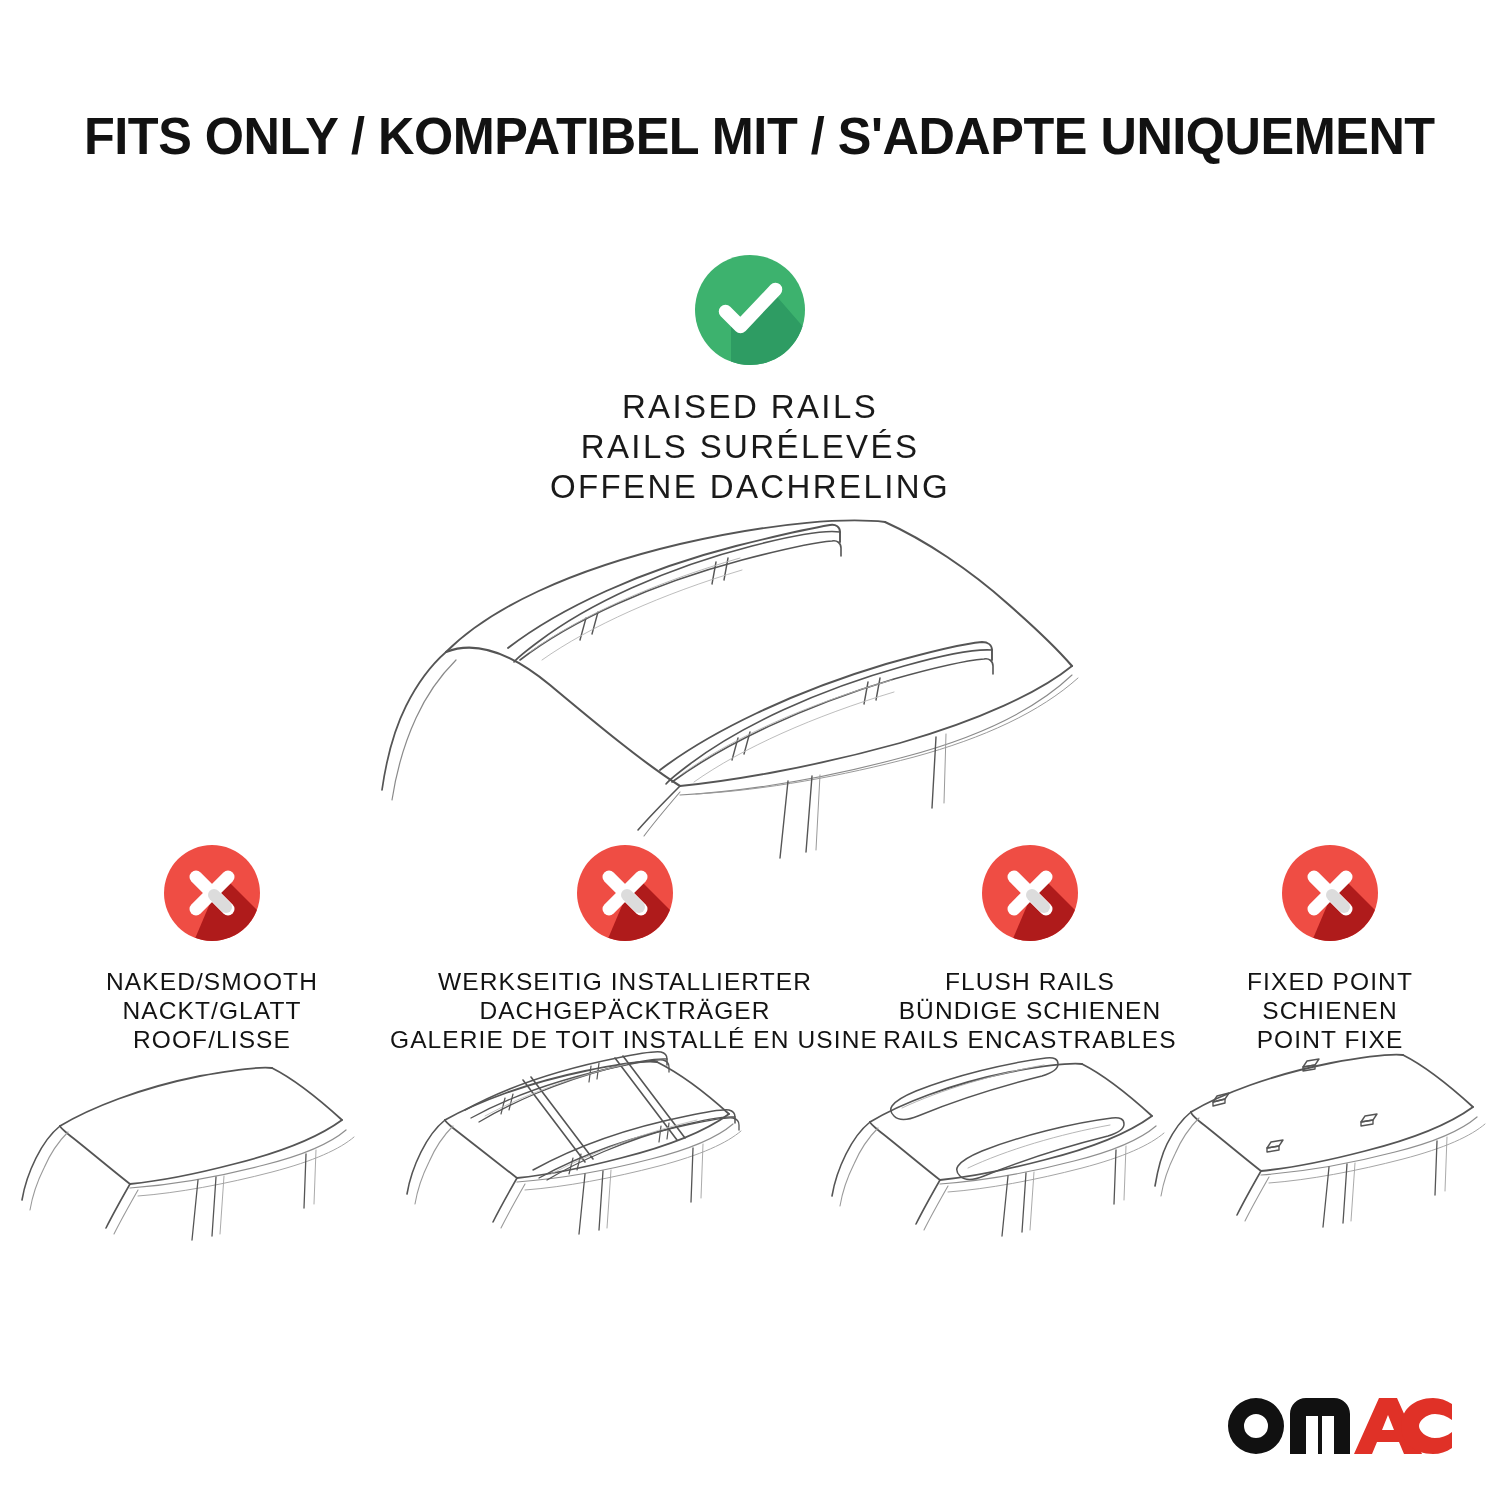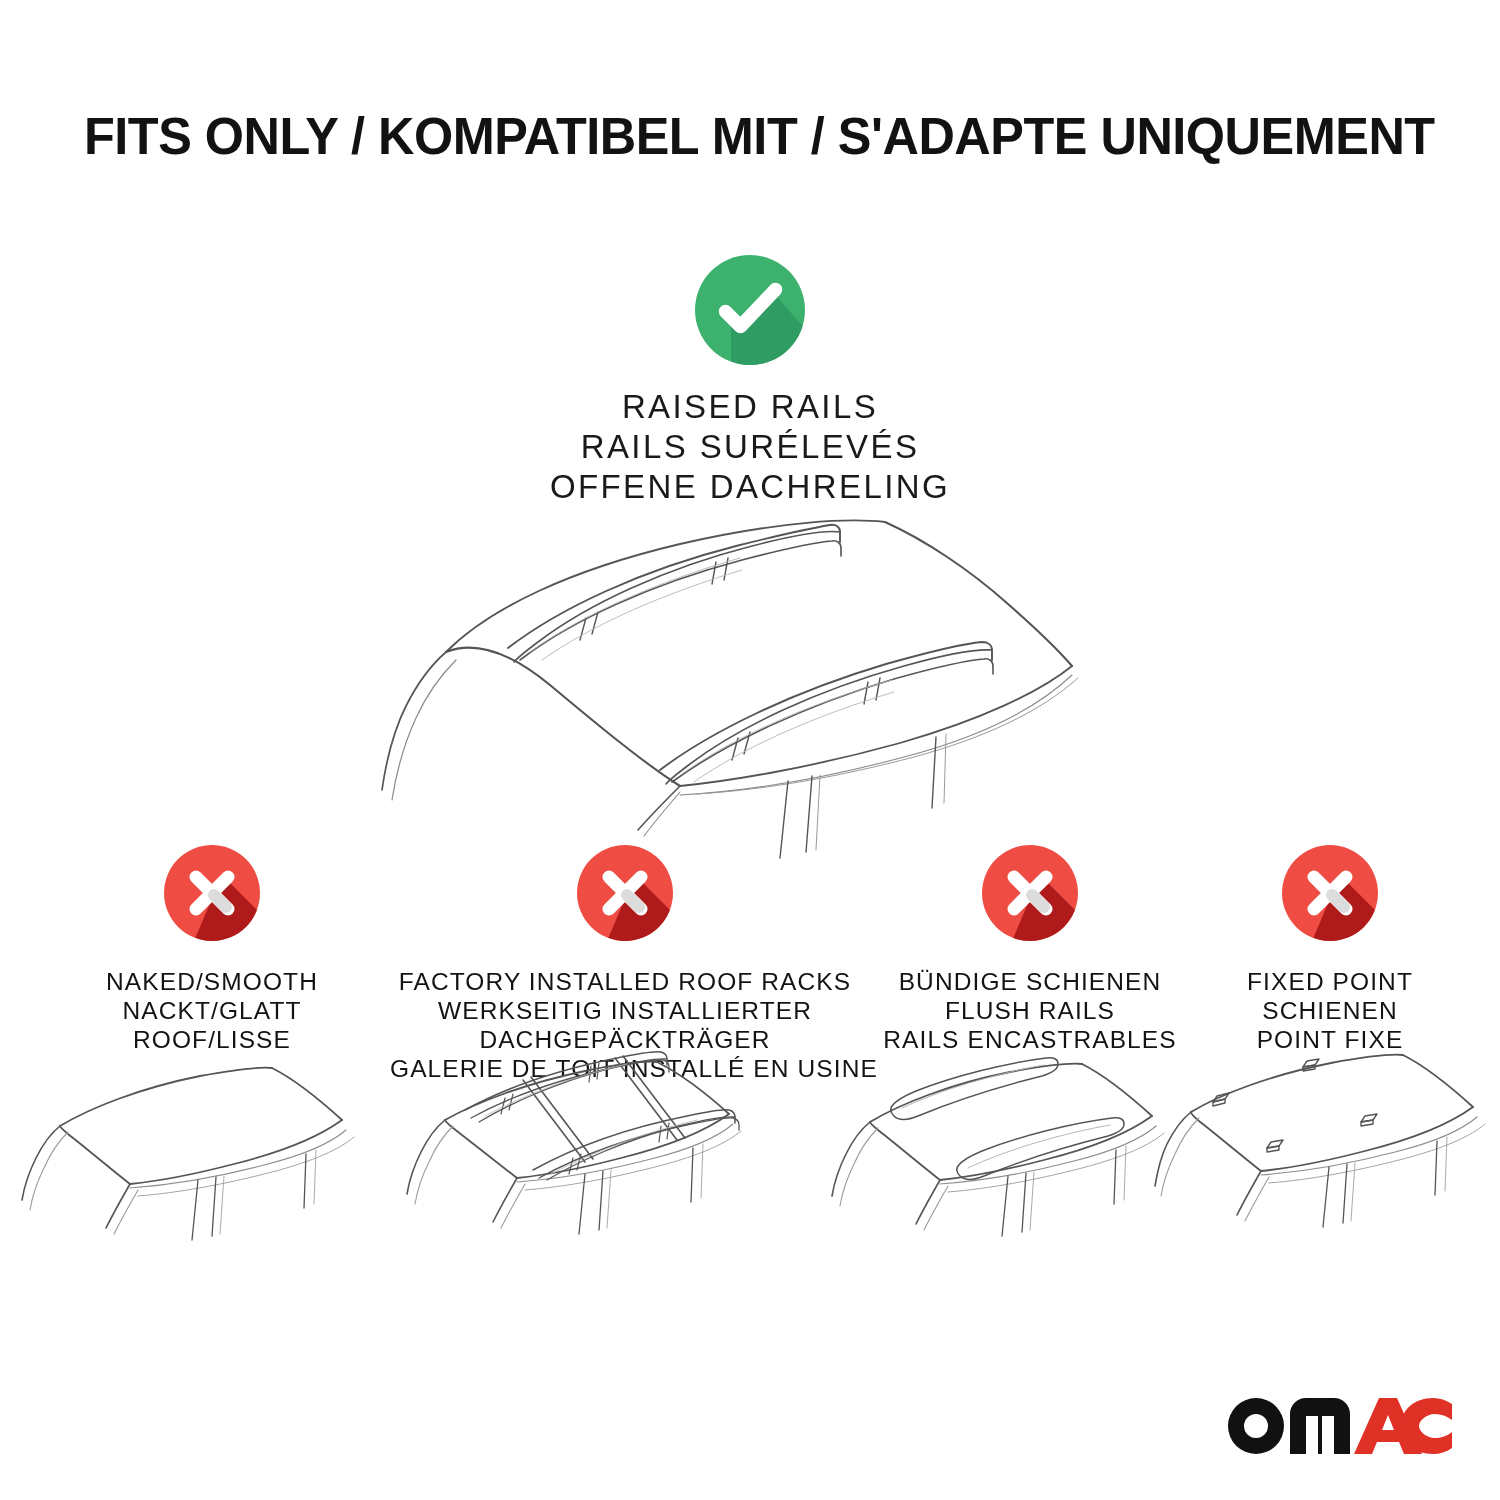--- a/index.html
+++ b/index.html
@@ -235,21 +235,20 @@
         <path d="M58 30 L96 68 L96 96 L30 96 Z" fill="#AF1B1B"></path>
       </g>
       <g stroke-linecap="round">
         <line x1="32" y1="32" x2="64" y2="64" stroke="#FFFFFF" stroke-width="13"></line>
         <line x1="64" y1="32" x2="32" y2="64" stroke="#FFFFFF" stroke-width="13"></line>
         <line x1="50" y1="50" x2="62" y2="62" stroke="#DCDCDC" stroke-width="12"></line>
       </g>
     </svg>
   </div>
   <div class="col-label">
-    <div>FACTORY INSTALLED ROOF RACKS</div>
     <div>WERKSEITIG INSTALLIERTER</div>
     <div>DACHGEPÄCKTRÄGER</div>
     <div>GALERIE DE TOIT INSTALLÉ EN USINE</div>
   </div>
 </div>
 
 <div class="col col-3">
   <div class="col-icon-wrap">
     <svg viewBox="0 0 96 96" width="96" height="96">
       <defs>
@@ -262,22 +261,22 @@
         <path d="M58 30 L96 68 L96 96 L30 96 Z" fill="#AF1B1B"></path>
       </g>
       <g stroke-linecap="round">
         <line x1="32" y1="32" x2="64" y2="64" stroke="#FFFFFF" stroke-width="13"></line>
         <line x1="64" y1="32" x2="32" y2="64" stroke="#FFFFFF" stroke-width="13"></line>
         <line x1="50" y1="50" x2="62" y2="62" stroke="#DCDCDC" stroke-width="12"></line>
       </g>
     </svg>
   </div>
   <div class="col-label">
+    <div>FLUSH RAILS</div>
     <div>BÜNDIGE SCHIENEN</div>
-    <div>FLUSH RAILS</div>
     <div>RAILS ENCASTRABLES</div>
   </div>
 </div>
 
 <div class="col col-4">
   <div class="col-icon-wrap">
     <svg viewBox="0 0 96 96" width="96" height="96">
       <defs>
           <clipPath id="clipX4">
             <circle cx="48" cy="48" r="48"></circle>

